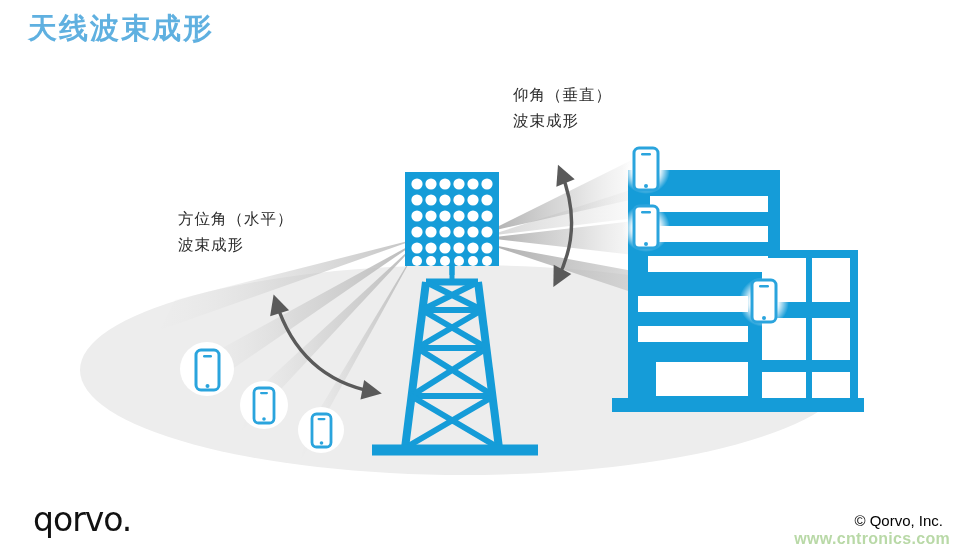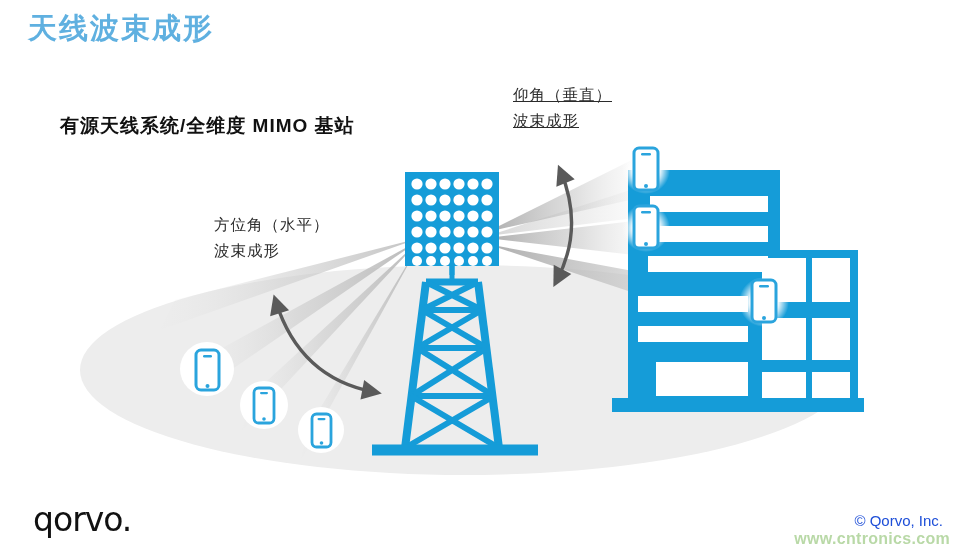--- a/index.html
+++ b/index.html
@@ -11,41 +11,40 @@
   .title{position:absolute;left:28px;top:8px;font-size:29px;font-weight:700;
          color:#5fb0e0;letter-spacing:2px;line-height:40px;white-space:nowrap;}
 
   
   .subtitle{position:absolute;left:60px;top:113px;font-size:19px;font-weight:700;
             color:#111;letter-spacing:1px;white-space:nowrap;}
 
   
   .label{position:absolute;font-size:15.5px;color:#2b2b2b;line-height:26px;
          letter-spacing:1px;white-space:nowrap;}
-  .label-elev{left:513px;top:82px;text-decoration:underline;}
-  .label-azim{left:178px;top:212px;margin-left:36px;}
+  .label-elev{left:513px;top:82px;}
+  .label-azim{left:178px;top:206px;}
 
   
   .art{position:absolute;left:0;top:0;width:960px;height:500px;}
 
   
   .logo{position:absolute;left:33px;top:500px;font-size:33px;font-weight:400;
         color:#111;letter-spacing:-1px;font-family:"DejaVu Sans",sans-serif;}
-  .copyright{position:absolute;right:17px;top:512px;font-size:15px;color:#1d4ed8;
+  .copyright{position:absolute;right:17px;top:512px;font-size:15px;color:#000000;
              white-space:nowrap;}
   .watermark{position:absolute;right:10px;top:530px;font-size:16px;
              color:#b9d9a7;white-space:nowrap;letter-spacing:0.3px;font-weight:bold;}
 </style>
 </head>
 <body>
 
 <div class="slide">
 
   <div class="title">天线波束成形</div>
-  <div class="subtitle">有源天线系统/全维度  MIMO  基站</div>
 
   <div class="label label-elev">
     <div>仰角（垂直）</div>
     <div>波束成形</div>
   </div>
 
   <div class="label label-azim">
     <div>方位角（水平）</div>
     <div>波束成形</div>
   </div>

